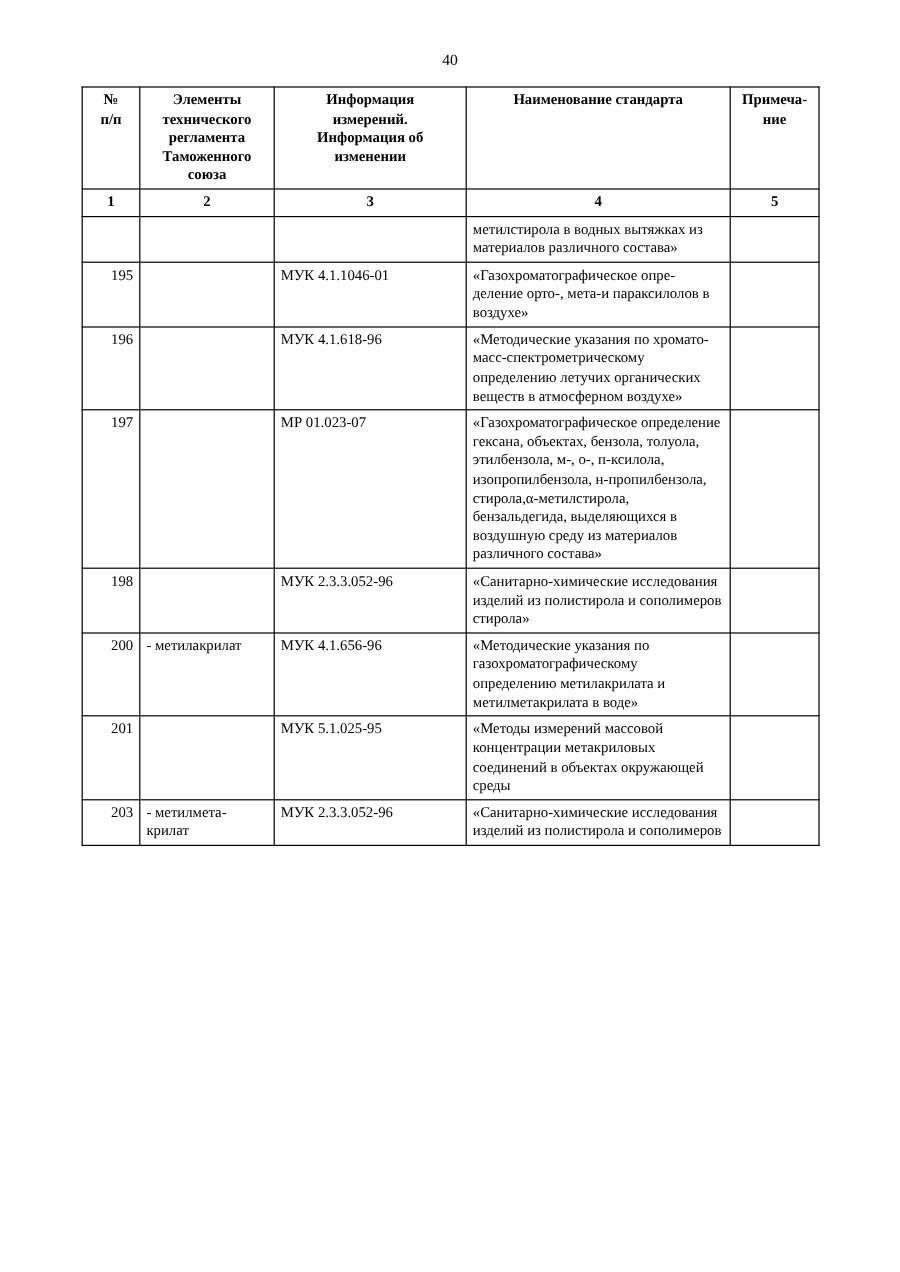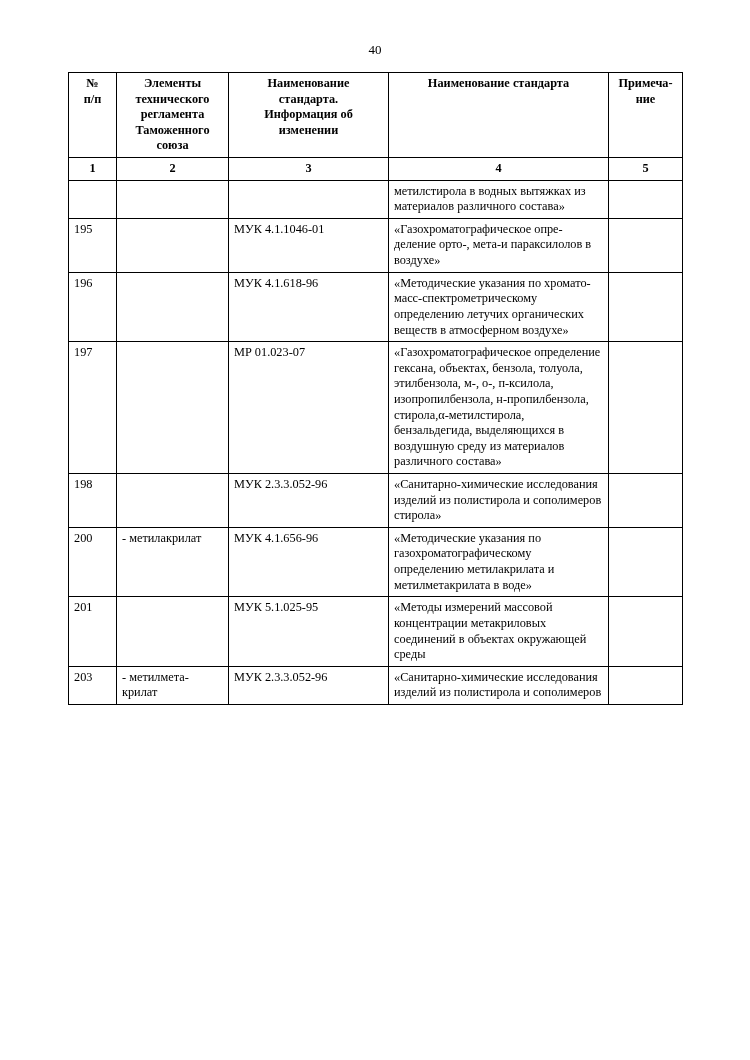--- a/index.html
+++ b/index.html
@@ -58,21 +58,21 @@
   .col-name { width: 220px; }
   .col-note { width: 74px; }
 
   .num-row td {
     text-align: center;
     font-weight: bold;
     padding: 2px 2px;
     font-size: 12.5px;
   }
   td.cell-num {
-    text-align: left;
+    text-align: right;
     vertical-align: top;
     padding-top: 4px;
   }
   td.cell-desig {
     text-align: left;
     vertical-align: middle;
   }
   td.cell-elem {
     vertical-align: top;
     padding-top: 4px;
@@ -106,22 +106,22 @@
           <span class="hdr-line">п/п</span>
         </th>
         <th>
           <span class="hdr-line">Элементы</span>
           <span class="hdr-line">технического</span>
           <span class="hdr-line">регламента</span>
           <span class="hdr-line">Таможенного</span>
           <span class="hdr-line">союза</span>
         </th>
         <th>
-          <span class="hdr-line">Наименование</span>
-          <span class="hdr-line">стандарта.</span>
+          <span class="hdr-line">Информация</span>
+          <span class="hdr-line">измерений.</span>
           <span class="hdr-line">Информация об</span>
           <span class="hdr-line">изменении</span>
         </th>
         <th>
           <span class="hdr-line">Наименование стандарта</span>
         </th>
         <th>
           <span class="hdr-line">Примеча-</span>
           <span class="hdr-line">ние</span>
         </th>

